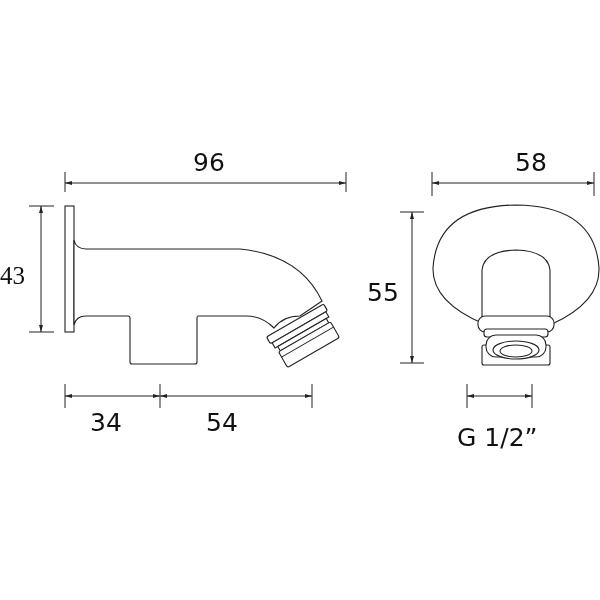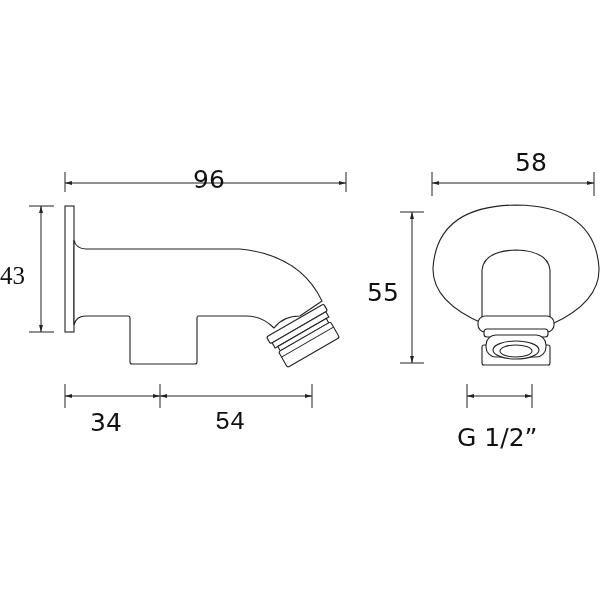--- a/index.html
+++ b/index.html
@@ -88,19 +88,19 @@
 
   <g>
     <line class="line" x1="467" y1="384" x2="467" y2="408"></line>
     <line class="line" x1="532" y1="384" x2="532" y2="408"></line>
     <line class="line" x1="467" y1="396" x2="532" y2="396"></line>
     <polygon points="467,396 474,394 474,398" fill="#222"></polygon>
     <polygon points="532,396 525,394 525,398" fill="#222"></polygon>
   </g>
 </svg>
 
-<div class="dim-label" style="left:193px; top:167px;">96</div>
+<div class="dim-label" style="left:193px; top:150px;">96</div>
 <div class="dim-label" style="left:0px; top:263px;font-family:Liberation Serif, serif;">43</div>
 <div class="dim-label" style="left:90px; top:410px;">34</div>
-<div class="dim-label" style="left:215px; top:410px;font-family:Liberation Mono, monospace;">54</div>
+<div class="dim-label" style="left:206px; top:410px;">54</div>
 <div class="dim-label" style="left:515px; top:150px;">58</div>
 <div class="dim-label" style="left:367px; top:280px;">55</div>
 <div class="dim-label" style="left:457px; top:425px;">G 1/2”</div>
 
 </body></html>

